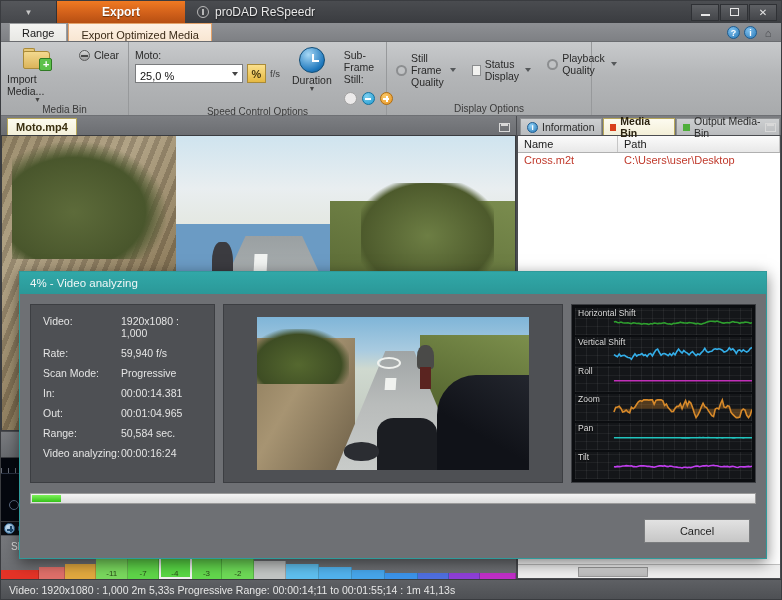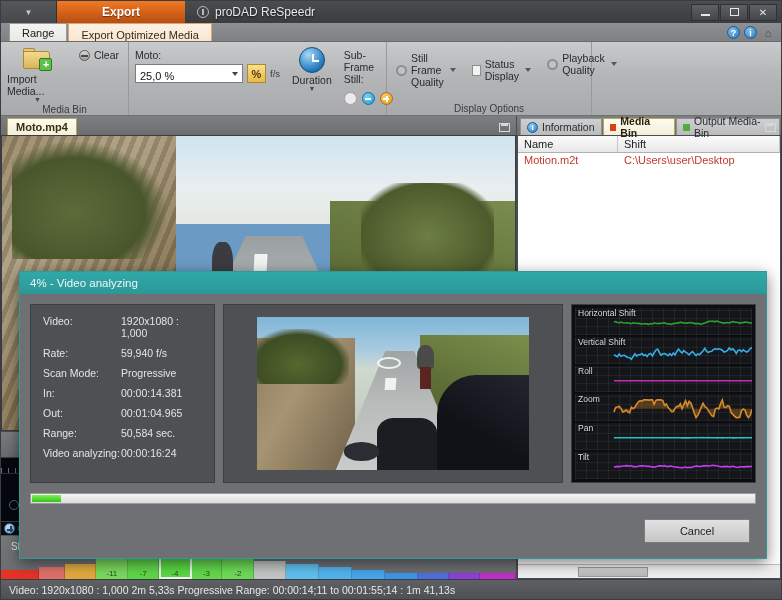--- a/index.html
+++ b/index.html
@@ -580,20 +580,21 @@
         </div>
         <div style="padding-top:4px">
           <div class="field-label">Sub-Frame Still:</div>
           <div class="sf-dots">
             <span class="sf-dot off"></span>
             <span class="sf-dot minus"></span>
             <span class="sf-dot plus"></span>
           </div>
         </div>
       </div>
+      <div class="rgroup-title">Speed Control Options</div>
     </div>
 
     <div class="rgroup" style="width:205px">
       <div class="rgroup-body" style="flex-direction:row;gap:10px;padding-top:6px">
         <div style="display:flex;gap:10px;align-items:center">
           <div class="sm-btn">
             <span class="gear-ico"></span>
             <span>Still Frame Quality</span>
             <i class="dd-caret"></i>
           </div>
@@ -788,24 +789,24 @@
         <div class="rtab">
           <span class="sq-green"></span>
           <span>Output Media-Bin</span>
         </div>
         <div class="rpanel-min"></div>
       </div>
 
       <div class="mb-table">
         <div class="mb-head">
           <div class="mb-col-name">Name</div>
-          <div class="mb-col-path">Shift</div>
+          <div class="mb-col-path">Path</div>
         </div>
         <div class="mb-row">
-          <div class="mb-col-name">Motion.m2t</div>
+          <div class="mb-col-name">Cross.m2t</div>
           <div class="mb-col-path">C:\Users\user\Desktop</div>
         </div>
         <div style="flex:1"></div>
         <div class="mb-hscroll">
           <div class="mb-thumb"></div>
         </div>
       </div>
     </div>
 
     <div class="dlg">

